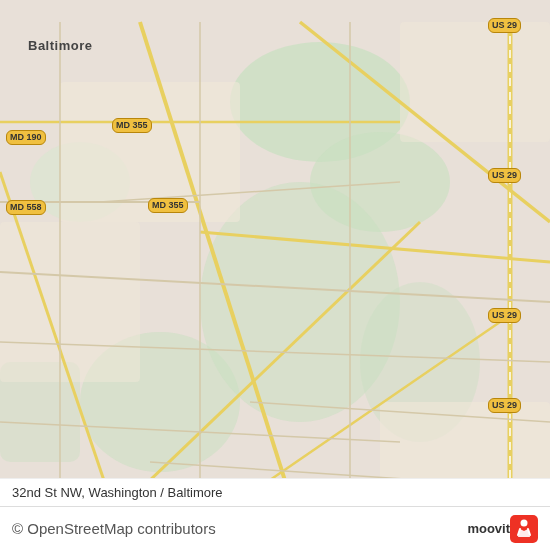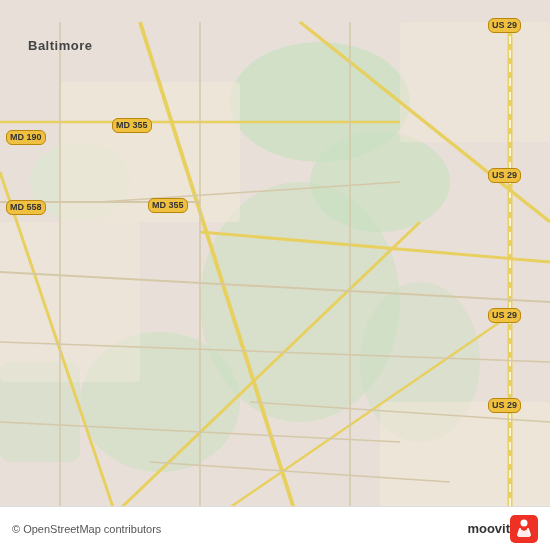--- a/index.html
+++ b/index.html
@@ -33,21 +33,21 @@
       height: 44px;
       background: white;
       display: flex;
       align-items: center;
       justify-content: space-between;
       padding: 0 12px;
       border-top: 1px solid #ddd;
     }
 
     #attribution {
-      font-size: 11px;
+      font-size: 15px;
       color: #555;
     }
 
     #moovit-logo {
       display: flex;
       align-items: center;
     }
 
     #moovit-text {
       font-size: 13px;
@@ -193,20 +193,23 @@
   <div class="highway-badge" style="top:18px; left:488px;">US 29</div>
   <div class="highway-badge" style="top:168px; left:488px;">US 29</div>
   <div class="highway-badge" style="top:308px; left:488px;">US 29</div>
   <div class="highway-badge" style="top:398px; left:488px;">US 29</div>
   <div class="highway-badge" style="top:118px; left:112px;">MD 355</div>
   <div class="highway-badge" style="top:198px; left:148px;">MD 355</div>
   <div class="highway-badge" style="top:130px; left:6px;">MD 190</div>
   <div class="highway-badge" style="top:200px; left:6px;">MD 558</div>
 
 
+  <div id="location-label">
+    <span>32nd St NW, Washington / Baltimore</span>
+  </div>
 
   <div id="bottom-bar">
     <span id="attribution">© OpenStreetMap contributors</span>
 
     <div id="moovit-logo">
       <span id="moovit-text">moovit</span>
 
       <svg id="moovit-icon" viewBox="0 0 28 28" xmlns="http://www.w3.org/2000/svg">
         <rect width="28" height="28" rx="5" fill="#ee3124"></rect>
 

